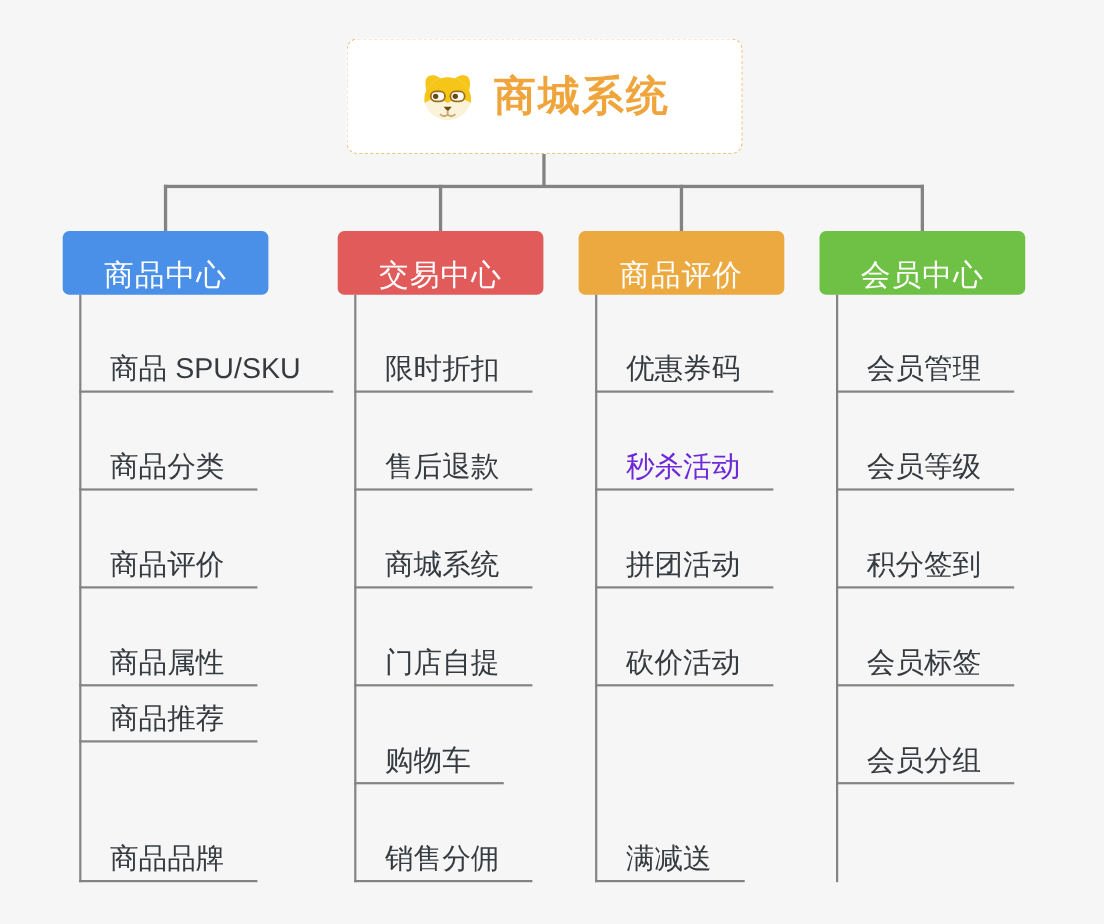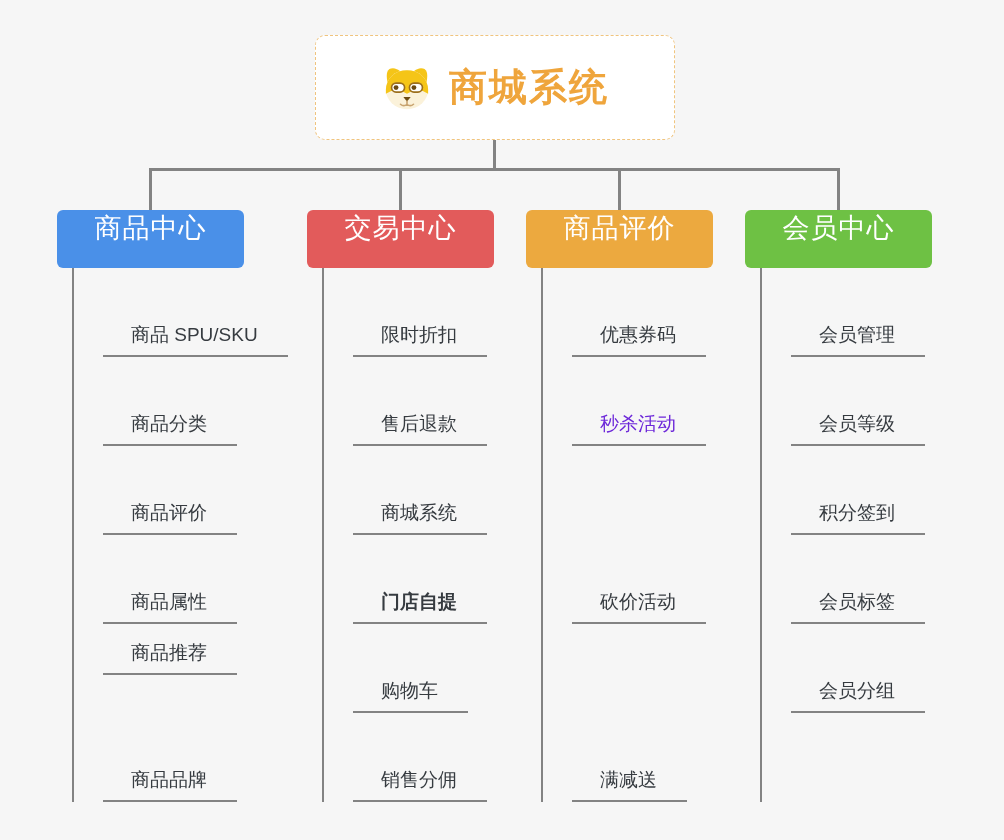--- a/index.html
+++ b/index.html
@@ -11,28 +11,28 @@
     background:#ffffff;border:1px dashed #f0c47e;border-radius:10px;
     box-sizing:border-box;display:flex;align-items:center;justify-content:center;gap:16px;
     cursor:pointer;
   }
   .root-label{font-size:38px;font-weight:700;letter-spacing:2px;}
 
   .line{position:absolute;}
 
   .branch-node{
     position:absolute;top:210px;width:187px;height:58px;border-radius:6px;
-    display:flex;align-items:flex-start;justify-content:center;
+    display:flex;align-items:flex-end;justify-content:center;
     color:#ffffff;font-size:27px;letter-spacing:1px;cursor:pointer;
   }
 
   .leaf-node{
     position:absolute;width:max-content;white-space:nowrap;
-    font-size:19px;line-height:32px;color:#363b40;
-    padding:0 30px 4px 28px;cursor:pointer;margin-left:31px;
+    font-size:26px;line-height:32px;color:#363b40;
+    padding:0 30px 4px 28px;cursor:pointer;
   }
 </style>
 </head>
 <body>
 
 <div class="canvas" id="canvas" style="background: rgb(246, 246, 246);">
 
   <div class="root-node" id="rootNode" style="background: rgb(255, 255, 255); border-color: rgb(240, 196, 126);">
     <span style="display:inline-flex;">
       <svg width="52" height="48" viewBox="0 0 64 58">
@@ -65,30 +65,31 @@
     <div class="leaf-node" style="left: 72px; top: 637px; border-bottom: 2px solid rgb(131, 131, 131); color: rgb(54, 59, 64);">商品推荐</div>
     <div class="leaf-node" style="left: 72px; top: 764px; border-bottom: 2px solid rgb(131, 131, 131); color: rgb(54, 59, 64);">商品品牌</div>
     <div class="line" style="left: 399px; top: 168px; width: 3px; height: 42px; background: rgb(131, 131, 131);"></div>
     <div class="branch-node" style="left: 307px; background: rgb(226, 91, 91);">
       <span>交易中心</span>
     </div>
     <div class="line" style="left: 322px; top: 268px; width: 2px; height: 534px; background: rgb(131, 131, 131);"></div>
     <div class="leaf-node" style="left: 322px; top: 319px; border-bottom: 2px solid rgb(131, 131, 131); color: rgb(54, 59, 64);">限时折扣</div>
     <div class="leaf-node" style="left: 322px; top: 408px; border-bottom: 2px solid rgb(131, 131, 131); color: rgb(54, 59, 64);">售后退款</div>
     <div class="leaf-node" style="left: 322px; top: 497px; border-bottom: 2px solid rgb(131, 131, 131); color: rgb(54, 59, 64);">商城系统</div>
-    <div class="leaf-node" style="left: 322px; top: 586px; border-bottom: 2px solid rgb(131, 131, 131); color: rgb(54, 59, 64); font-weight: bold;">门店自提</div>
+    <div class="leaf-node" style="left: 322px; top: 586px; border-bottom: 2px solid rgb(131, 131, 131); color: rgb(54, 59, 64);">门店自提</div>
     <div class="leaf-node" style="left: 322px; top: 675px; border-bottom: 2px solid rgb(131, 131, 131); color: rgb(54, 59, 64);">购物车</div>
     <div class="leaf-node" style="left: 322px; top: 764px; border-bottom: 2px solid rgb(131, 131, 131); color: rgb(54, 59, 64);">销售分佣</div>
     <div class="line" style="left: 618px; top: 168px; width: 3px; height: 42px; background: rgb(131, 131, 131);"></div>
     <div class="branch-node" style="left: 526px; background: rgb(236, 169, 63);">
       <span>商品评价</span>
     </div>
     <div class="line" style="left: 541px; top: 268px; width: 2px; height: 534px; background: rgb(131, 131, 131);"></div>
     <div class="leaf-node" style="left: 541px; top: 319px; border-bottom: 2px solid rgb(131, 131, 131); color: rgb(54, 59, 64);">优惠券码</div>
     <div class="leaf-node" style="left: 541px; top: 408px; border-bottom: 2px solid rgb(131, 131, 131); color: #6d28d9;">秒杀活动</div>
+    <div class="leaf-node" style="left: 541px; top: 497px; border-bottom: 2px solid rgb(131, 131, 131); color: rgb(54, 59, 64);">拼团活动</div>
     <div class="leaf-node" style="left: 541px; top: 586px; border-bottom: 2px solid rgb(131, 131, 131); color: rgb(54, 59, 64);">砍价活动</div>
     <div class="leaf-node" style="left: 541px; top: 764px; border-bottom: 2px solid rgb(131, 131, 131); color: rgb(54, 59, 64);">满减送</div>
     <div class="line" style="left: 837px; top: 168px; width: 3px; height: 42px; background: rgb(131, 131, 131);"></div>
     <div class="branch-node" style="left: 745px; background: rgb(110, 193, 68);">
       <span>会员中心</span>
     </div>
     <div class="line" style="left: 760px; top: 268px; width: 2px; height: 534px; background: rgb(131, 131, 131);"></div>
     <div class="leaf-node" style="left: 760px; top: 319px; border-bottom: 2px solid rgb(131, 131, 131); color: rgb(54, 59, 64);">会员管理</div>
     <div class="leaf-node" style="left: 760px; top: 408px; border-bottom: 2px solid rgb(131, 131, 131); color: rgb(54, 59, 64);">会员等级</div>
     <div class="leaf-node" style="left: 760px; top: 497px; border-bottom: 2px solid rgb(131, 131, 131); color: rgb(54, 59, 64);">积分签到</div>

